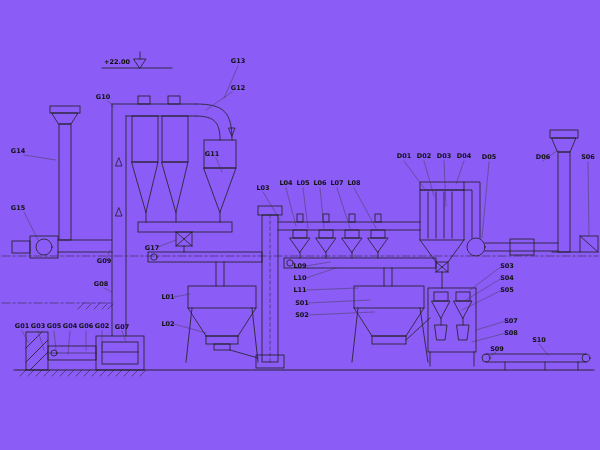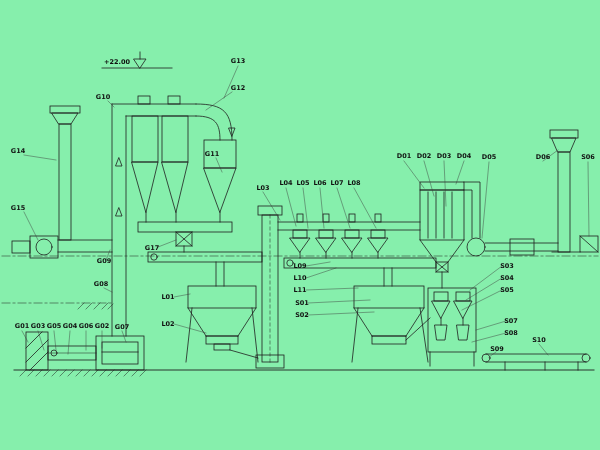--- a/index.html
+++ b/index.html
@@ -1,17 +1,17 @@
 <!DOCTYPE html>
 <html><head>
 <meta charset="utf-8">
 <style>
   html,body{margin:0;padding:0;background:#ffffff;}
   body{width:600px;height:450px;overflow:hidden;font-family:"DejaVu Sans",sans-serif;}
-  .canvas{position:relative;width:600px;height:450px;background:#86efac;}
+  .canvas{position:relative;width:600px;height:450px;background:#8b5cf6;}
   svg{display:block;}
   svg g{stroke:#1f1f1f;stroke-width:.8;fill:none;stroke-linecap:square;}
   svg g.thin{stroke-width:.5;}
   svg g.leaders{stroke:#3a3a3a;stroke-width:.45;}
   svg .dash{stroke-dasharray:8 3 2 3;}
   svg .dash2{stroke-dasharray:3 3;}
   svg g.labels{stroke:none;fill:#111;}
   svg text.lbl{font:bold 6.5px "DejaVu Sans",sans-serif;fill:#111;stroke:none;}
 </style>
 </head>

